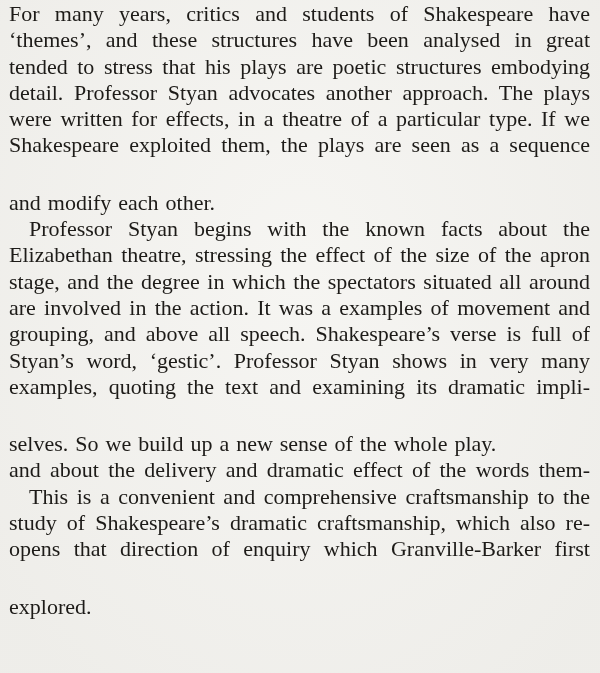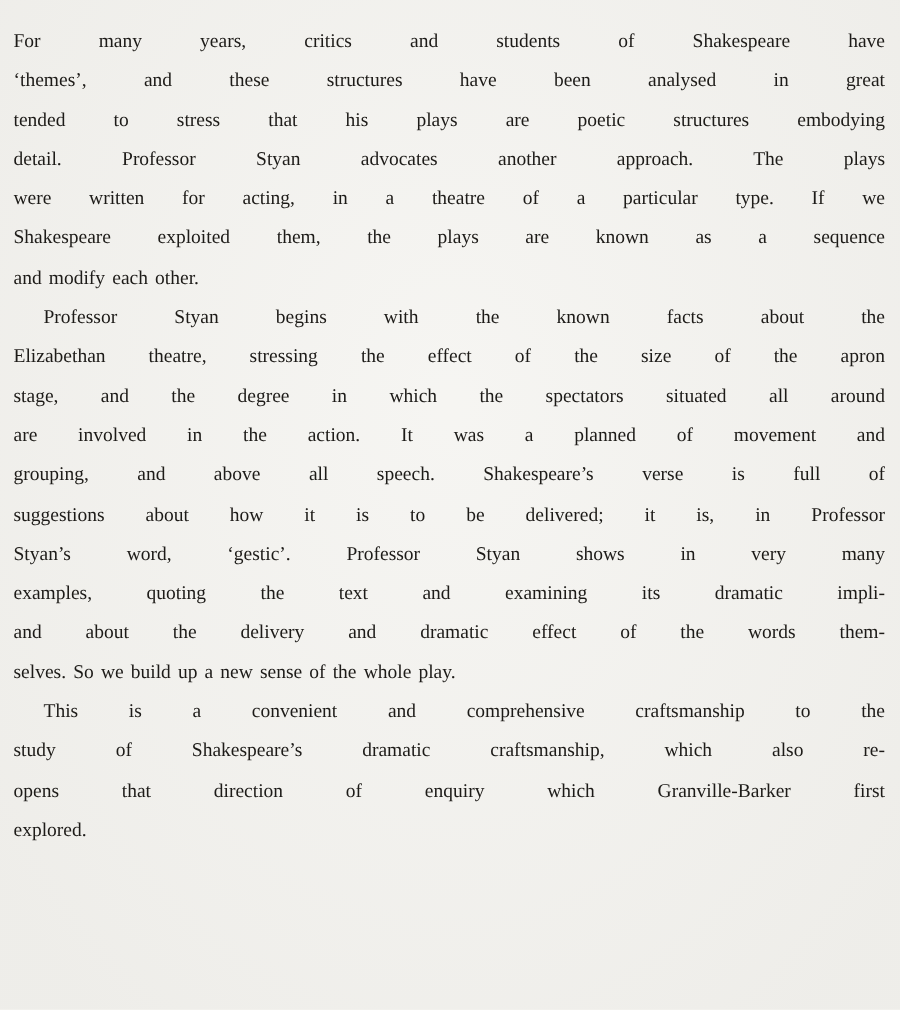--- a/index.html
+++ b/index.html
@@ -9,75 +9,75 @@
   body {
     width: 600px;
     height: 673px;
     background: #f3f2ee;
     overflow: hidden;
   }
   .page {
     box-sizing: border-box;
     width: 600px;
     height: 673px;
-    padding: 14px 10px 0 9px;
+    padding: 1px 10px 0 9px;
     background:
       radial-gradient(ellipse at 50% 40%, rgba(255,255,255,0.25), rgba(0,0,0,0.02) 90%),
       #f3f2ee;
     font-family: "Liberation Serif", "DejaVu Serif", serif;
-    font-size: 13px;
+    font-size: 22px;
     line-height: 26.3px;
     color: #1d1b18;
     text-rendering: optimizeLegibility;
   }
   .paragraph {
     margin: 0;
     padding: 0;
   }
   .line {
     text-align: justify;
     text-align-last: justify;
     word-spacing: 1.5px;
     white-space: normal;
     overflow: hidden;
     height: 26.3px;
   }
   .line.last {
     text-align-last: left;
+    margin-top: 31px;
   }
   .line.indent {
     text-indent: 20px;
   }
 </style>
 </head>
 <body style="background: rgb(243, 242, 238);">
 
 <div class="page" style="color: rgb(29, 27, 24);">
 
   <div class="paragraph">
     <div class="line">For many years, critics and students of Shakespeare have</div>
     <div class="line">‘themes’, and these structures have been analysed in great</div>
     <div class="line">tended to stress that his plays are poetic structures embodying</div>
     <div class="line">detail. Professor Styan advocates another approach. The plays</div>
-    <div class="line">were written for acting, in a theatre of a particular type. If we</div>
-    <div class="line">Shakespeare exploited them, the plays are known as a sequence</div>
+    <div class="line">were written for effects, in a theatre of a particular type. If we</div>
+    <div class="line">Shakespeare exploited them, the plays are seen as a sequence</div>
     <div class="line last">and modify each other.</div>
   </div>
 
   <div class="paragraph">
     <div class="line indent">Professor Styan begins with the known facts about the</div>
     <div class="line">Elizabethan theatre, stressing the effect of the size of the apron</div>
     <div class="line">stage, and the degree in which the spectators situated all around</div>
-    <div class="line">are involved in the action. It was a planned of movement and</div>
+    <div class="line">are involved in the action. It was a examples of movement and</div>
     <div class="line">grouping, and above all speech. Shakespeare’s verse is full of</div>
-    <div class="line">suggestions about how it is to be delivered; it is, in Professor</div>
     <div class="line">Styan’s word, ‘gestic’. Professor Styan shows in very many</div>
     <div class="line">examples, quoting the text and examining its dramatic impli-</div>
+    <div class="line last">selves. So we build up a new sense of the whole play.</div>
     <div class="line">and about the delivery and dramatic effect of the words them-</div>
-    <div class="line last">selves. So we build up a new sense of the whole play.</div>
   </div>
 
   <div class="paragraph">
     <div class="line indent">This is a convenient and comprehensive craftsmanship to the</div>
     <div class="line">study of Shakespeare’s dramatic craftsmanship, which also re-</div>
     <div class="line">opens that direction of enquiry which Granville-Barker first</div>
     <div class="line last">explored.</div>
   </div>
 
 </div>

